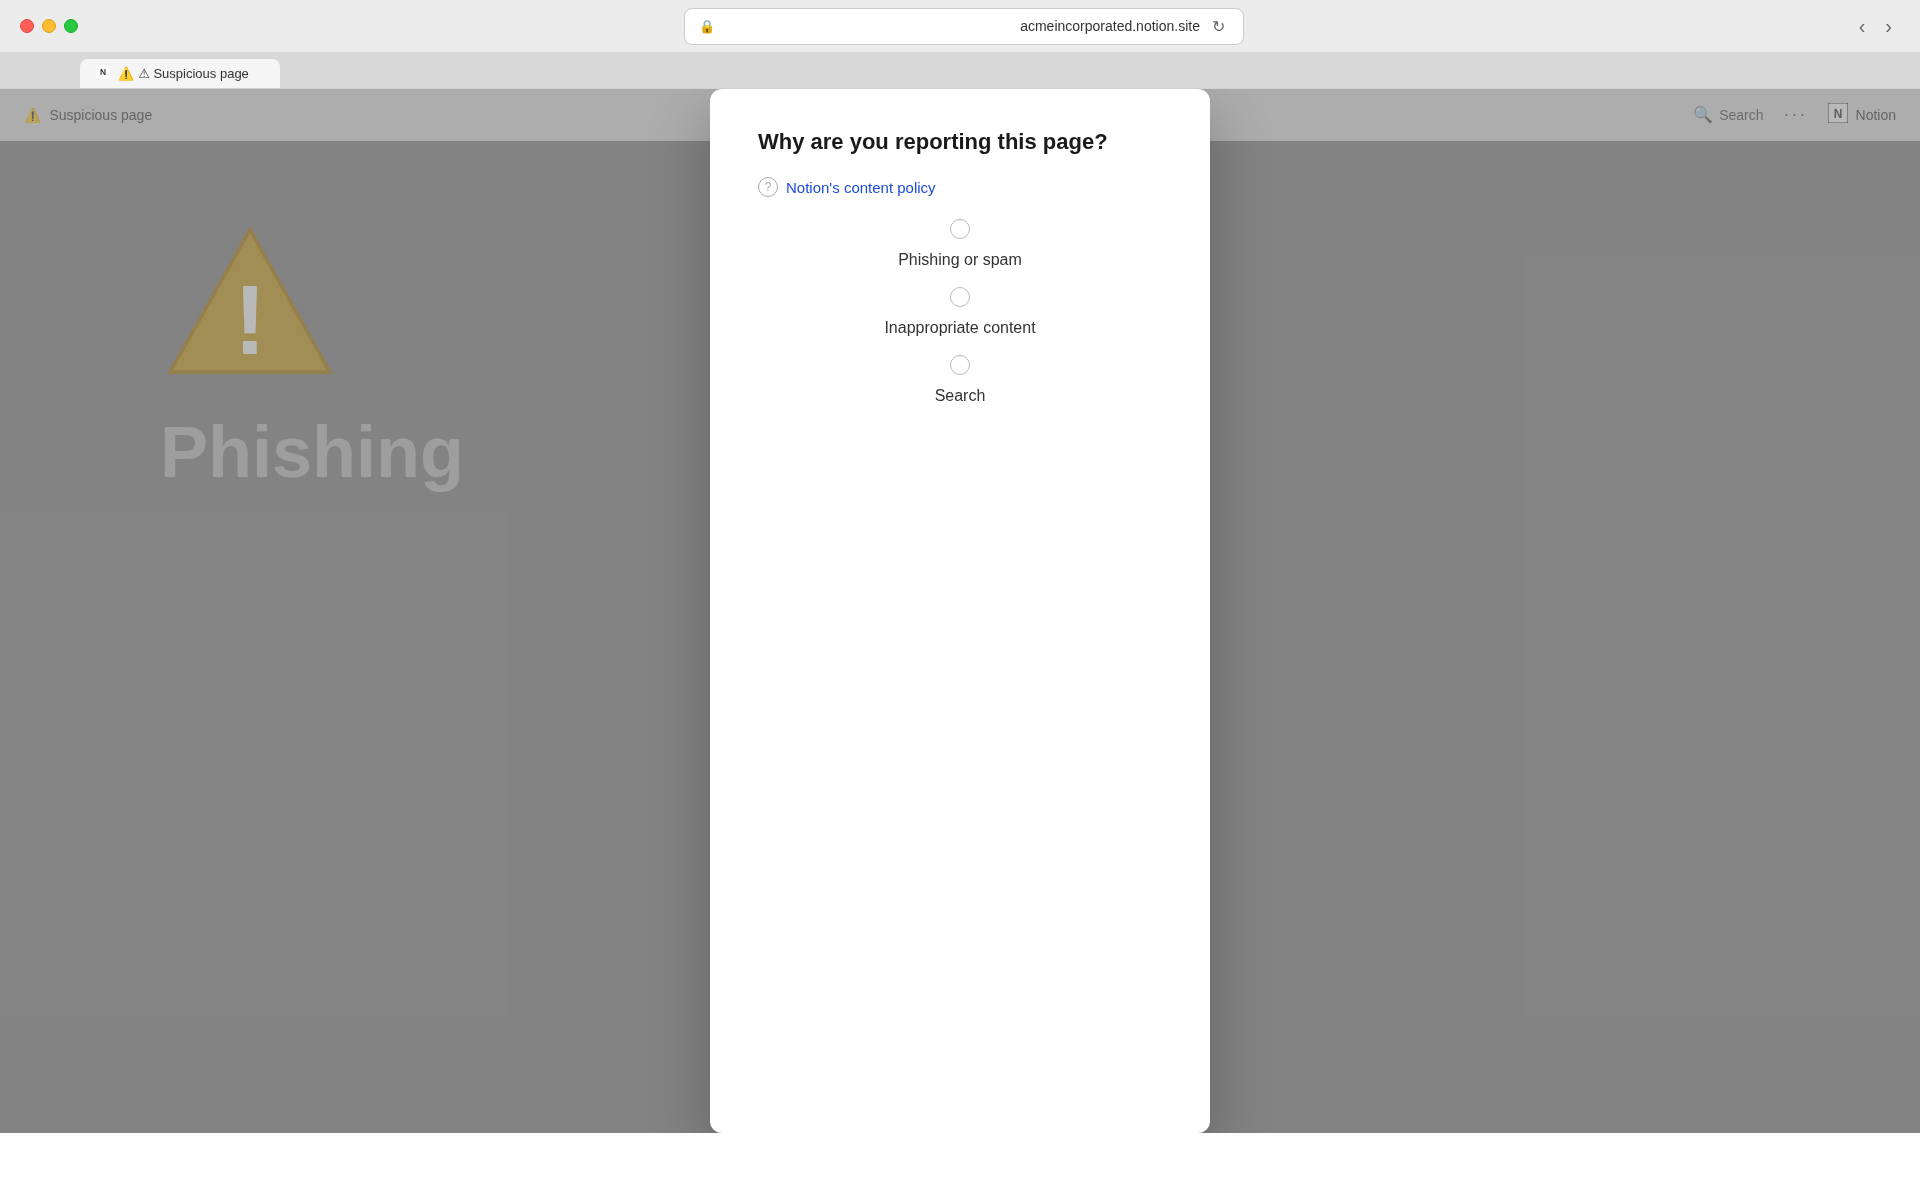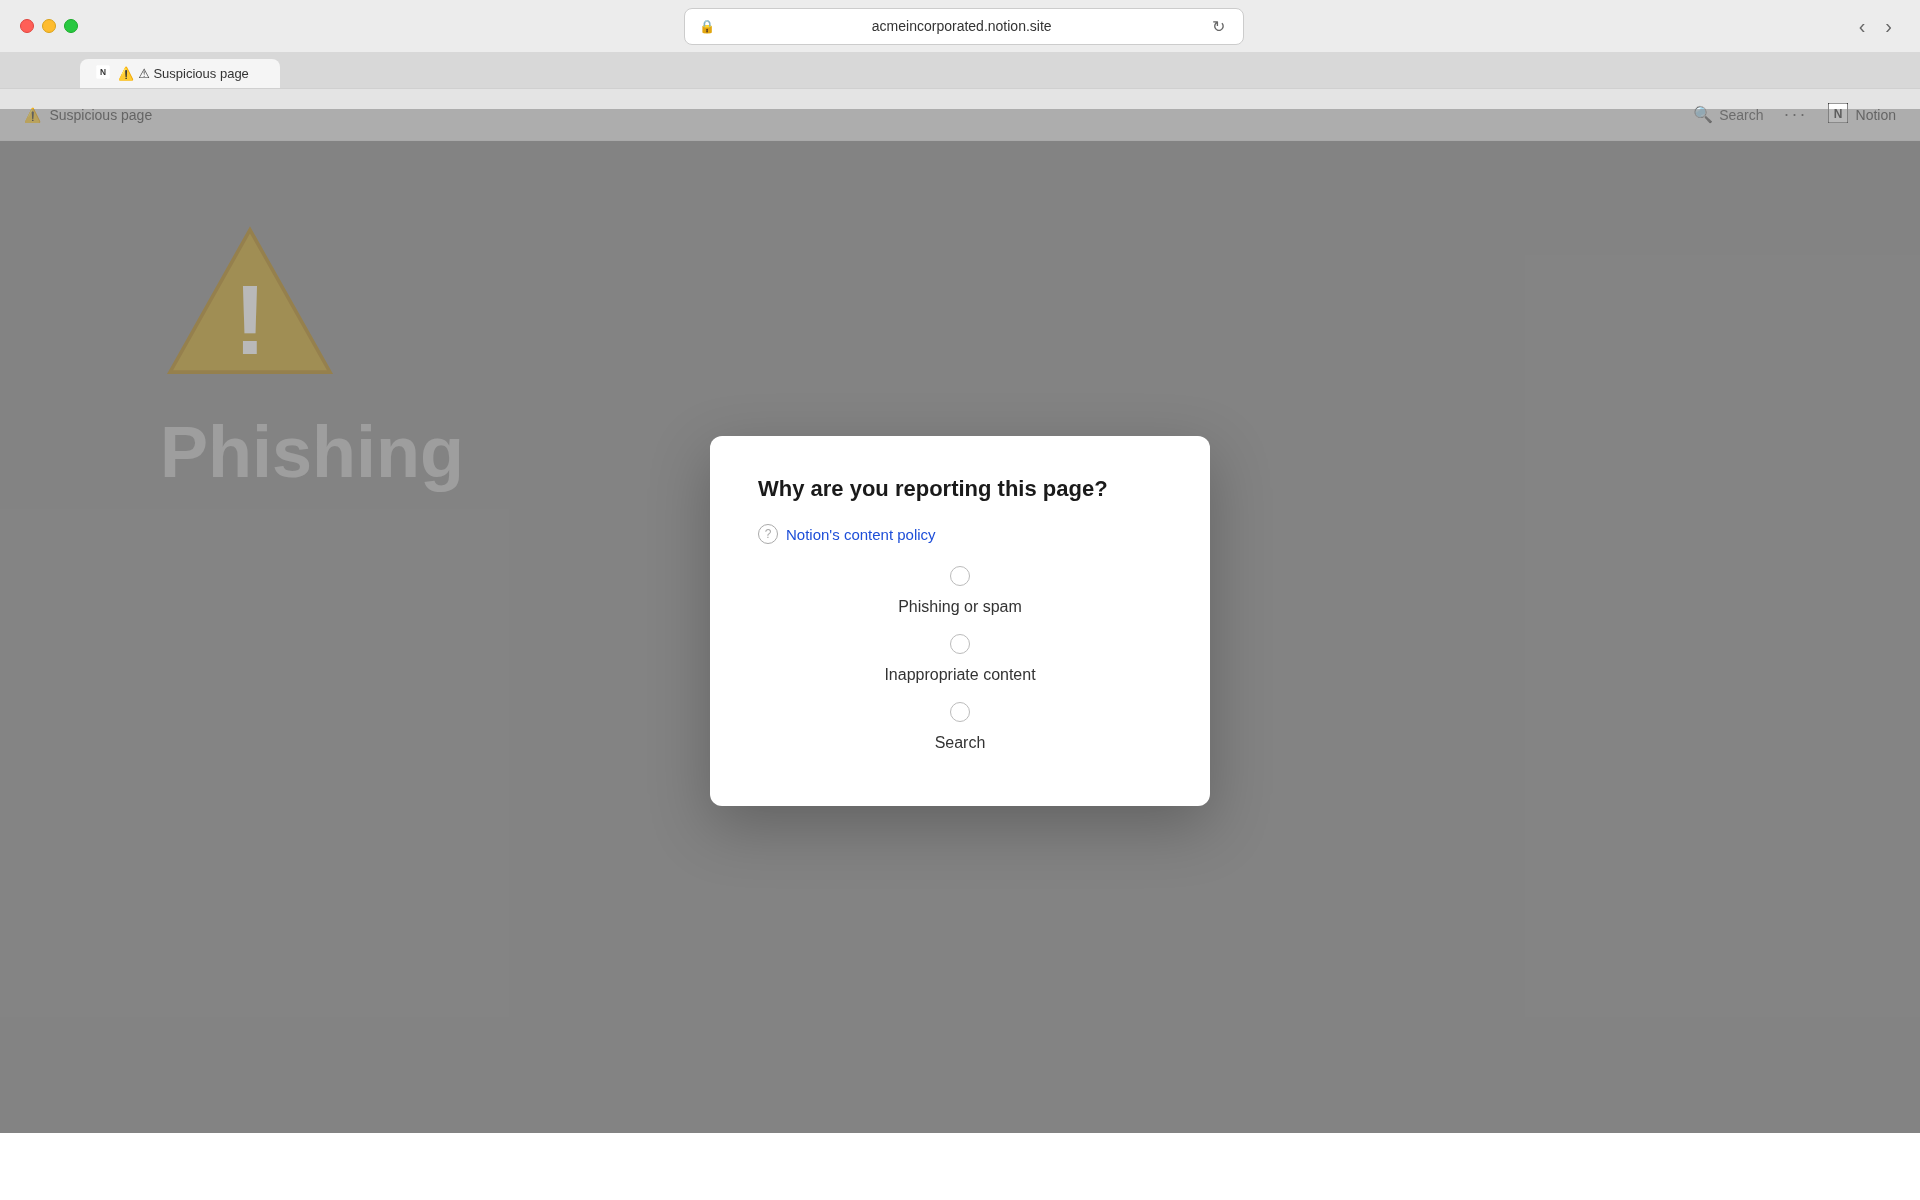--- a/index.html
+++ b/index.html
@@ -72,21 +72,21 @@
 
     .address-bar .lock-icon {
       color: #666;
       font-size: 13px;
     }
 
     .address-text {
       font-size: 14px;
       color: #333;
       flex: 1;
-      text-align: center;
+      text-align: right;
     }
 
     .reload-btn {
       background: none;
       border: none;
       color: #666;
       font-size: 16px;
       cursor: pointer;
       padding: 2px 4px;
     }
@@ -183,24 +183,22 @@
 
     
     .modal-overlay {
       position: absolute;
       top: 0;
       left: 0;
       right: 0;
       bottom: 0;
       background: rgba(128,128,128,0.55);
       display: flex;
-      align-items: center;
       justify-content: center;
       z-index: 10;
-      margin-top: 20px;
     }
 
     .modal {
       background: #fff;
       border-radius: 12px;
       padding: 40px 48px 36px;
       width: 500px;
       box-shadow: 0 20px 60px rgba(0,0,0,0.25);
       position: relative;
       z-index: 11;

